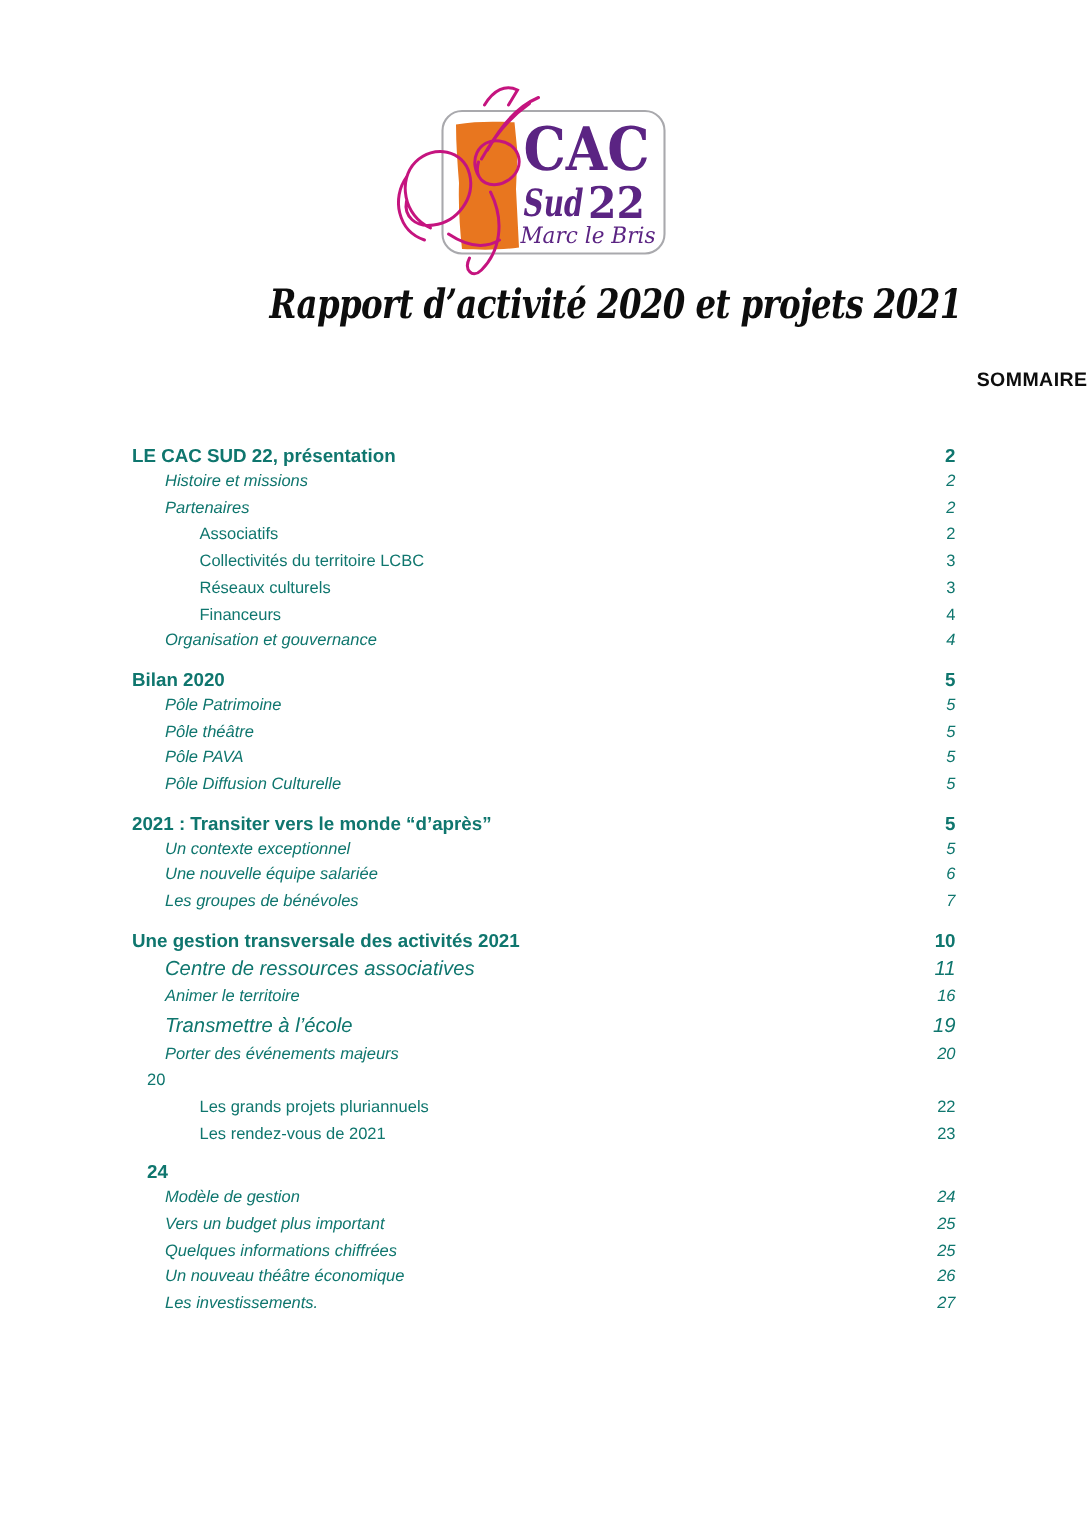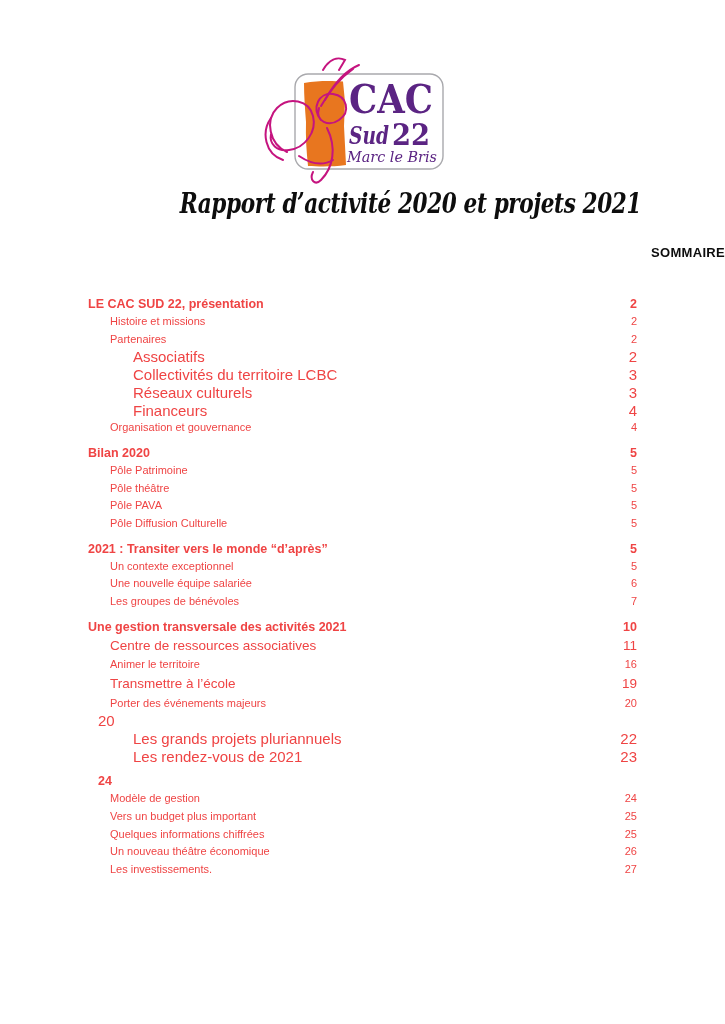--- a/index.html
+++ b/index.html
@@ -26,28 +26,28 @@
   }
   .doc-title .scale{display:inline-block;transform:scaleX(.8);transform-origin:50% 50%;letter-spacing:-0.5px;}
 
   .doc-subtitle{
     position:absolute;top:245px;left:0;width:100%;text-align:right;
     font-weight:bold;font-size:13px;letter-spacing:.3px;color:#0d0d0d;
   }
 
   
   .toc{position:absolute;left:88px;top:295px;width:549px;}
-  .toc-row{display:flex;justify-content:space-between;align-items:baseline;color:#ef4444;}
+  .toc-row{display:flex;justify-content:space-between;align-items:baseline;color:#0f766e;}
   .toc-label{white-space:nowrap;}
   .toc-page{margin-left:10px;}
   .lvl1{font-weight:bold;font-size:12.5px;line-height:18px;margin-top:7px;}
   .lvl1:first-child{margin-top:0;}
-  .lvl2{font-size:11px;line-height:17.7px;}
+  .lvl2{font-size:11px;line-height:17.7px;font-style:italic;}
   .lvl2 .toc-label{padding-left:22px;}
-  .lvl3{font-size:15px;line-height:17.7px;}
+  .lvl3{font-size:11px;line-height:17.7px;}
   .lvl3 .toc-label{padding-left:45px;}
   .toc-row.large{font-size:13.5px;line-height:20.5px;}
 </style>
 </head>
 <body>
 
 <div class="page">
 
   <div class="logo-wrap">
     <svg viewBox="0 0 197 140" xmlns="http://www.w3.org/2000/svg">

